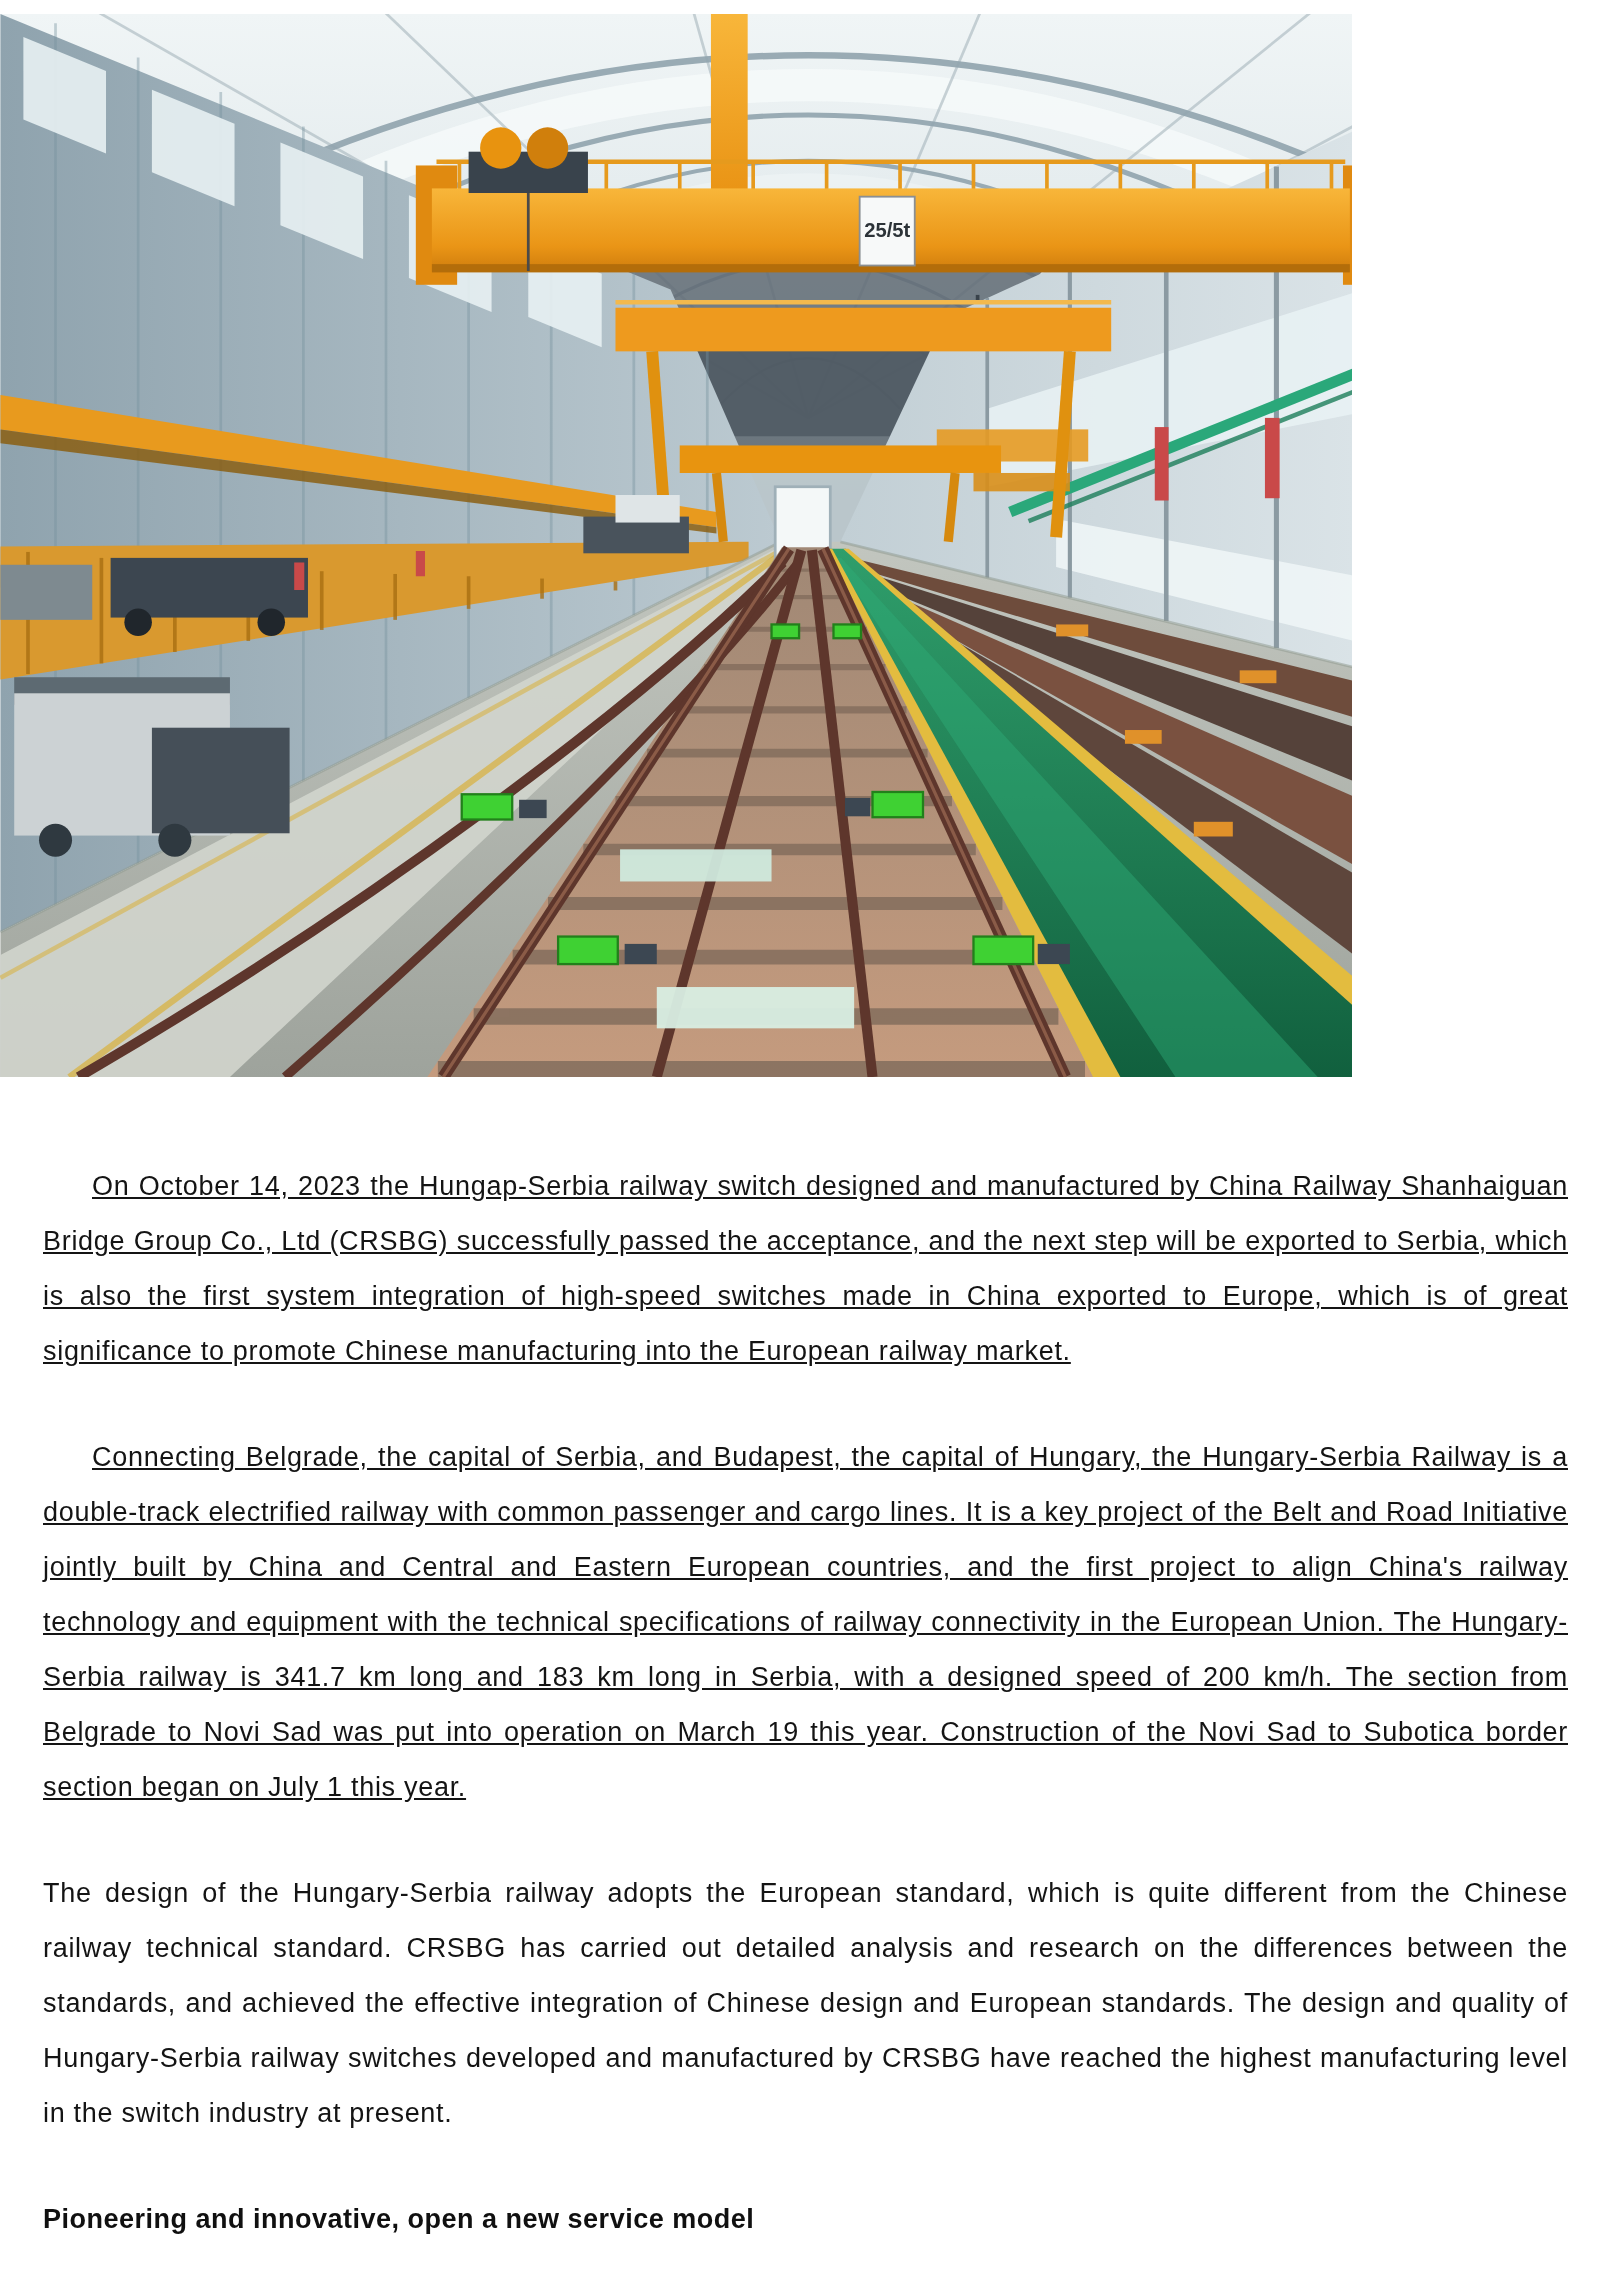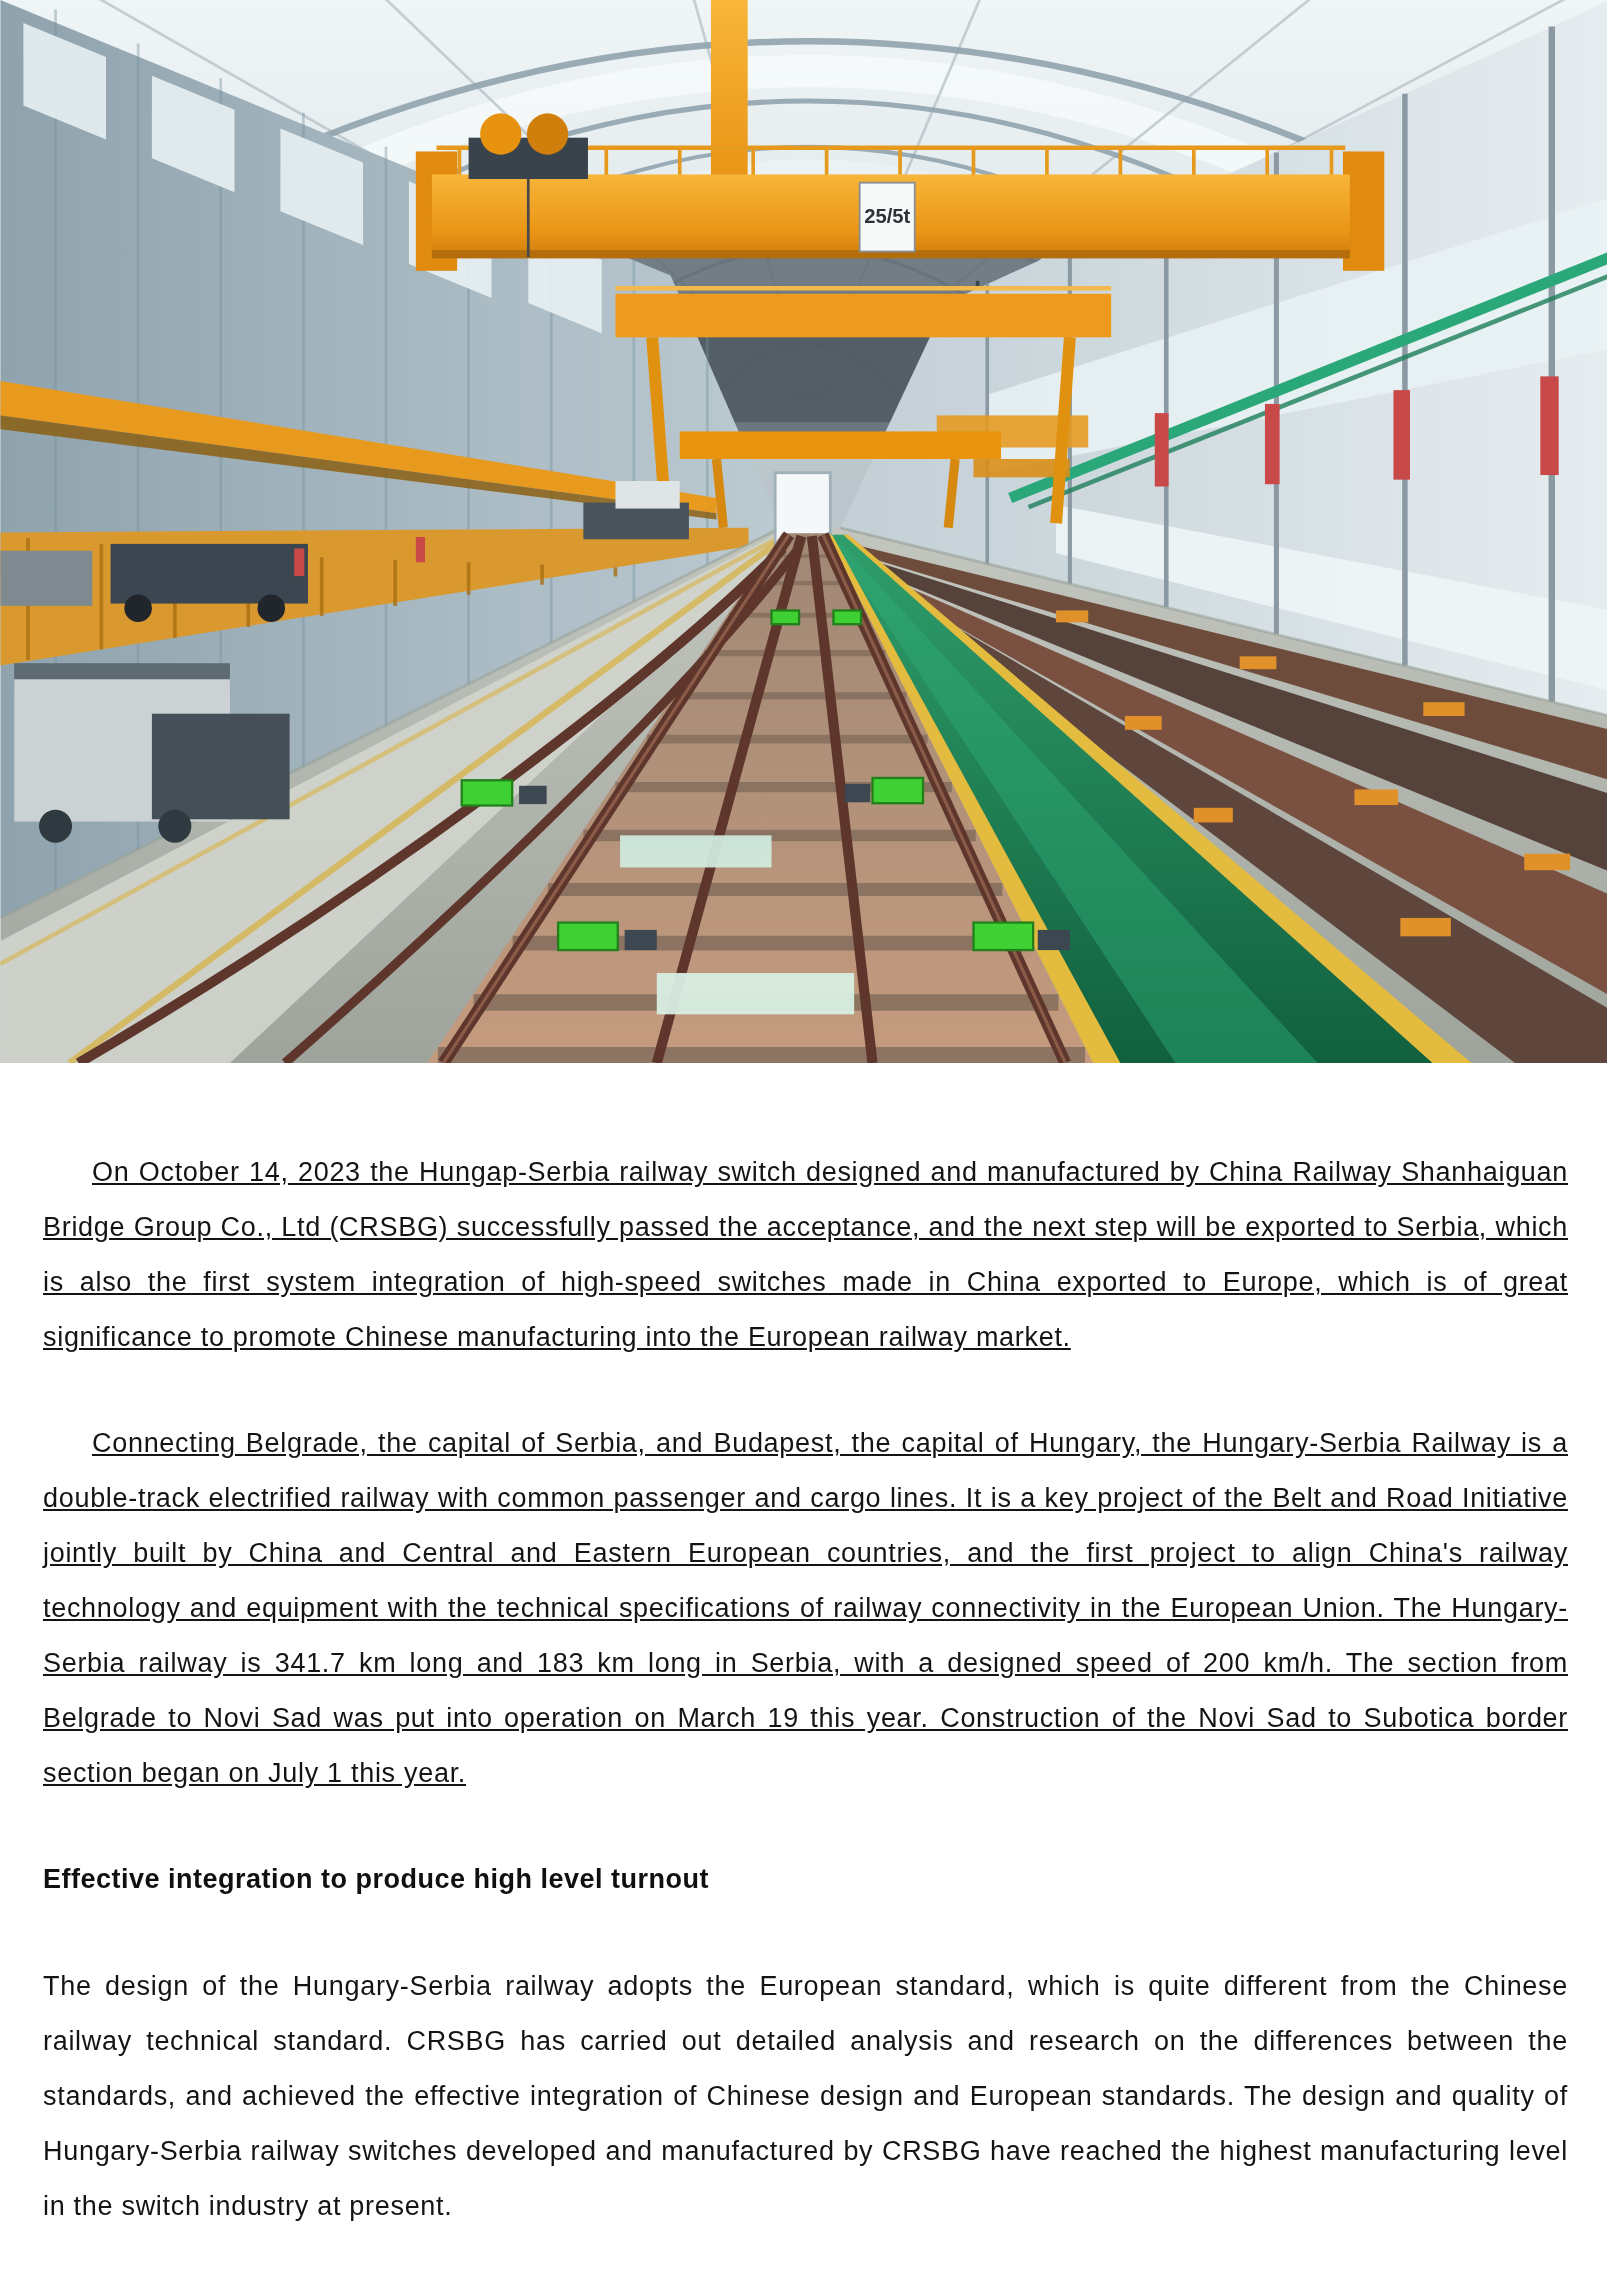--- a/index.html
+++ b/index.html
@@ -1,20 +1,20 @@
 <!DOCTYPE html>
 <html style="font-size:7.3px"><head>
 <meta charset="utf-8">
 <style>
   html,body{margin:0;padding:0;background:#ffffff;}
   .page{
     width:1611px;height:3569px;overflow:hidden;background:#ffffff;position:relative;
     font-family:"Liberation Sans",sans-serif;
   }
-  .photo-wrap{width:1607px;height:1063px;overflow:hidden;display:block;}
+  .photo-wrap{width:1352px;height:1063px;overflow:hidden;display:block;margin-top:14px;}
   .photo-wrap svg{display:block;}
   .article{
     padding:82px 43px 0 43px;
     font-size:27px;line-height:55px;letter-spacing:0.7px;
     color:#141414;text-align:justify;
   }
   .article p{margin:0 0 51px 0;}
   .article p.indent{text-indent:49px;text-decoration:underline;}
   .article p:last-child{margin-bottom:0;}
   .article h2{
@@ -312,20 +312,19 @@
         <rect x="1340" y="1048" width="140" height="60" fill="#dfe5e7"></rect>
         <rect x="640" y="1195" width="22" height="60" fill="#c94949"></rect>
         <rect x="905" y="1170" width="20" height="55" fill="#c94949"></rect>
       </g>
     </svg>
   </div>
 
   <div class="article">
     <p class="indent">On October 14, 2023 the Hungap-Serbia railway switch designed and manufactured by China Railway Shanhaiguan Bridge Group Co., Ltd (CRSBG) successfully passed the acceptance, and the next step will be exported to Serbia, which is also the first system integration of high-speed switches made in China exported to Europe, which is of great significance to promote Chinese manufacturing into the European railway market.</p>
     <p class="indent">Connecting Belgrade, the capital of Serbia, and Budapest, the capital of Hungary, the Hungary-Serbia Railway is a double-track electrified railway with common passenger and cargo lines. It is a key project of the Belt and Road Initiative jointly built by China and Central and Eastern European countries, and the first project to align China's railway technology and equipment with the technical specifications of railway connectivity in the European Union. The Hungary-Serbia railway is 341.7 km long and 183 km long in Serbia, with a designed speed of 200 km/h. The section from Belgrade to Novi Sad was put into operation on March 19 this year. Construction of the Novi Sad to Subotica border section began on July 1 this year.</p>
-    <h2>Effective integration to produce high level turnout</h2>
     <p>The design of the Hungary-Serbia railway adopts the European standard, which is quite different from the Chinese railway technical standard. CRSBG has carried out detailed analysis and research on the differences between the standards, and achieved the effective integration of Chinese design and European standards. The design and quality of Hungary-Serbia railway switches developed and manufactured by CRSBG have reached the highest manufacturing level in the switch industry at present.</p>
     <h2>Pioneering and innovative, open a new service model</h2>
 
   </div>
 
 </div>
 
 
 </body></html>

